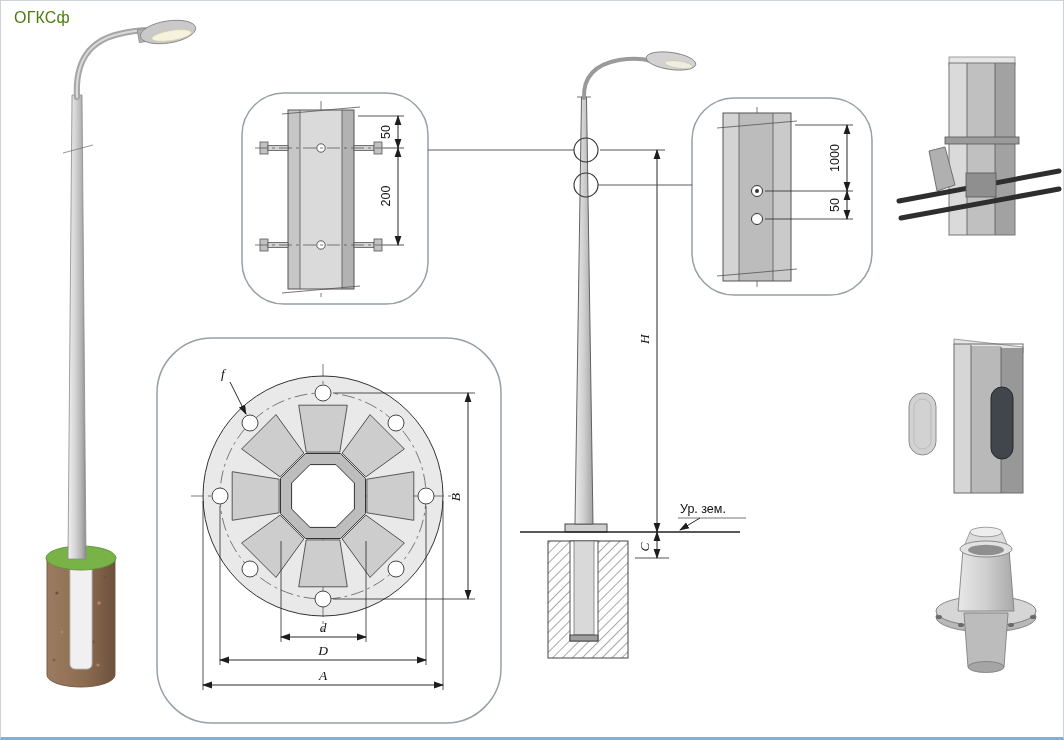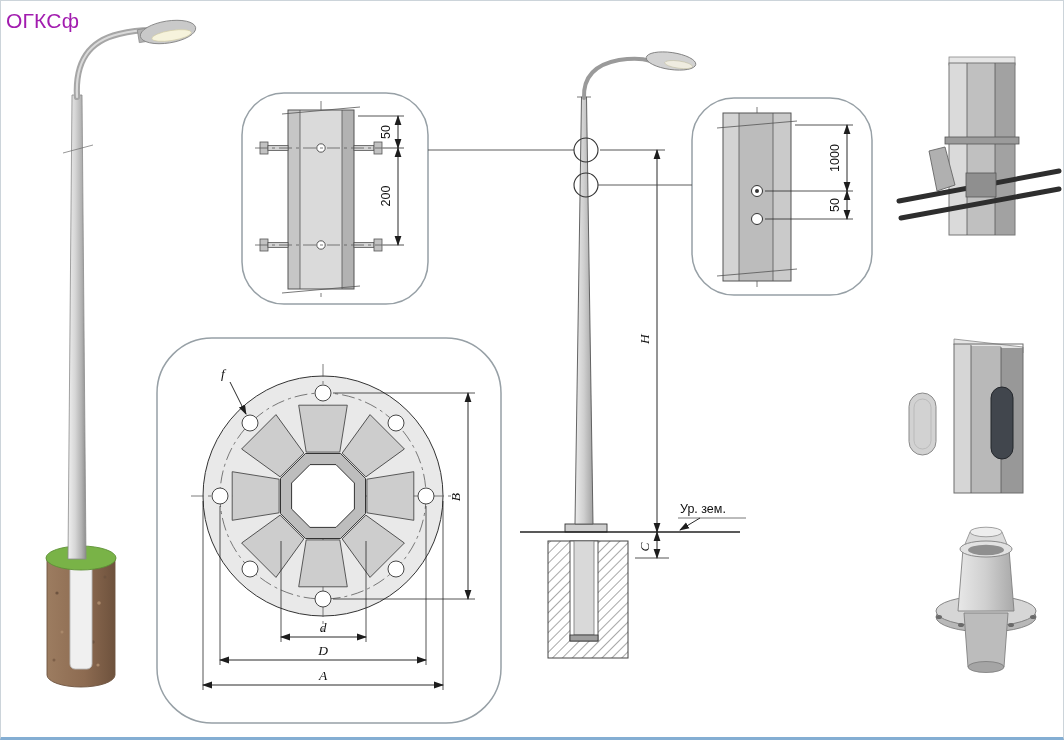--- a/index.html
+++ b/index.html
@@ -3,21 +3,21 @@
 <meta charset="utf-8">
 <style>
   html,body{margin:0;padding:0;background:#fff;}
   .canvas{
     position:relative;width:1064px;height:740px;background:#fff;
     border:1px solid #ccd4da;border-bottom:3px solid #84aed3;
     box-sizing:border-box;overflow:hidden;
     font-family:"Liberation Sans",sans-serif;
   }
   .title{
-    position:absolute;left:5px;top:8px;font-size:21px;color:#a21caf;
+    position:absolute;left:13px;top:8px;font-size:16px;color:#4d7c0f;
     letter-spacing:.2px;
   }
   svg{position:absolute;left:0;top:0;}
   .dim{stroke:#2a2a2a;stroke-width:1;fill:none;}
   .ext{stroke:#2a2a2a;stroke-width:.8;fill:none;}
   .cl{stroke:#5a5a5a;stroke-width:.8;fill:none;stroke-dasharray:13 4 3 4;}
   .callout{fill:#fff;stroke:#97a0a6;stroke-width:1.5;}
   .leader{stroke:#4a4a4a;stroke-width:.9;fill:none;}
   .dimtext{font-size:12.5px;fill:#101010;font-family:"Liberation Sans",sans-serif;}
   .dimletter{font-size:13.5px;font-style:italic;fill:#101010;font-family:"Liberation Serif",serif;}

